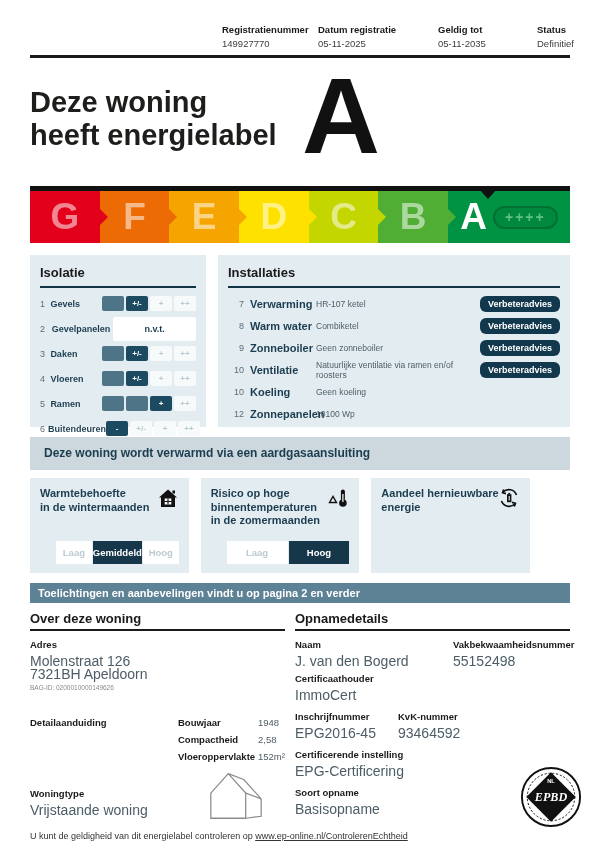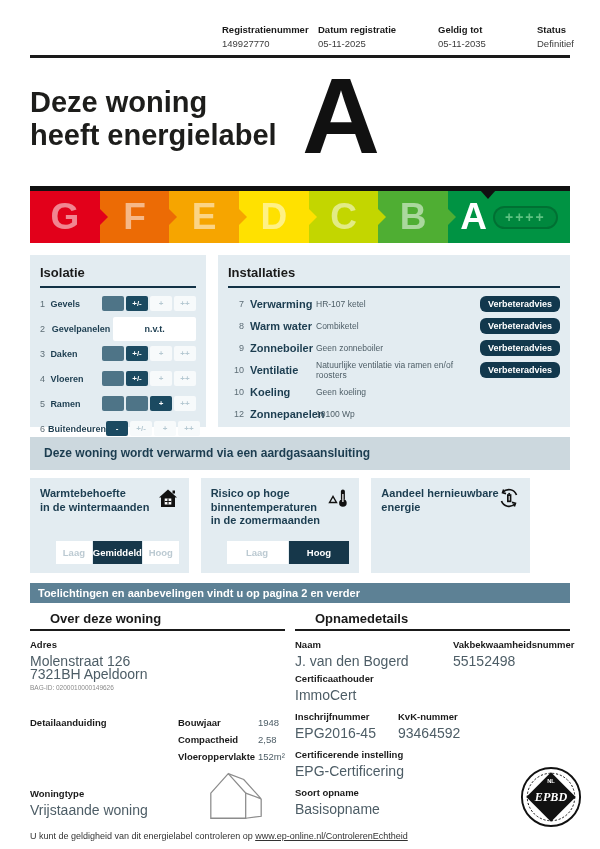--- a/index.html
+++ b/index.html
@@ -72,21 +72,21 @@
   .seg-opt:last-child { border-right:none; }
   .seg-opt.selected { background:#16374a; color:#ffffff; }
   .value-box { margin-top:auto; height:26px; background:#ffffff; display:flex; align-items:center; justify-content:center;
     font-size:15px; font-weight:bold; color:#16374a; }
 
   
   .teal-bar { position:absolute; left:30px; top:583px; width:540px; height:20px; background:#5d8195;
     color:#ffffff; font-size:11px; font-weight:bold; line-height:20px; padding-left:8px; }
 
   
-  .col-h { position:absolute; top:611px; font-size:13px; font-weight:bold; color:#1a1a1a;margin-left:20px; }
+  .col-h { position:absolute; top:611px; font-size:13px; font-weight:bold; color:#1a1a1a; }
   .col-rule { position:absolute; top:629px; height:2px; background:#1a1a1a; }
   .t-lbl { position:absolute; font-size:9.5px; font-weight:bold; color:#1a1a1a; }
   .t-val { position:absolute; font-size:14px; color:#4d5d66; }
   .t-tiny { position:absolute; font-size:6.5px; color:#8a8a8a; }
   .fact-lbl { position:absolute; font-size:9.5px; font-weight:bold; color:#1a1a1a; }
   .fact-val { position:absolute; font-size:9.5px; color:#4d5d66; }
 
   .house-outline { position:absolute; left:205px; top:765px; }
   .stamp { position:absolute; left:520px; top:766px; }
 

